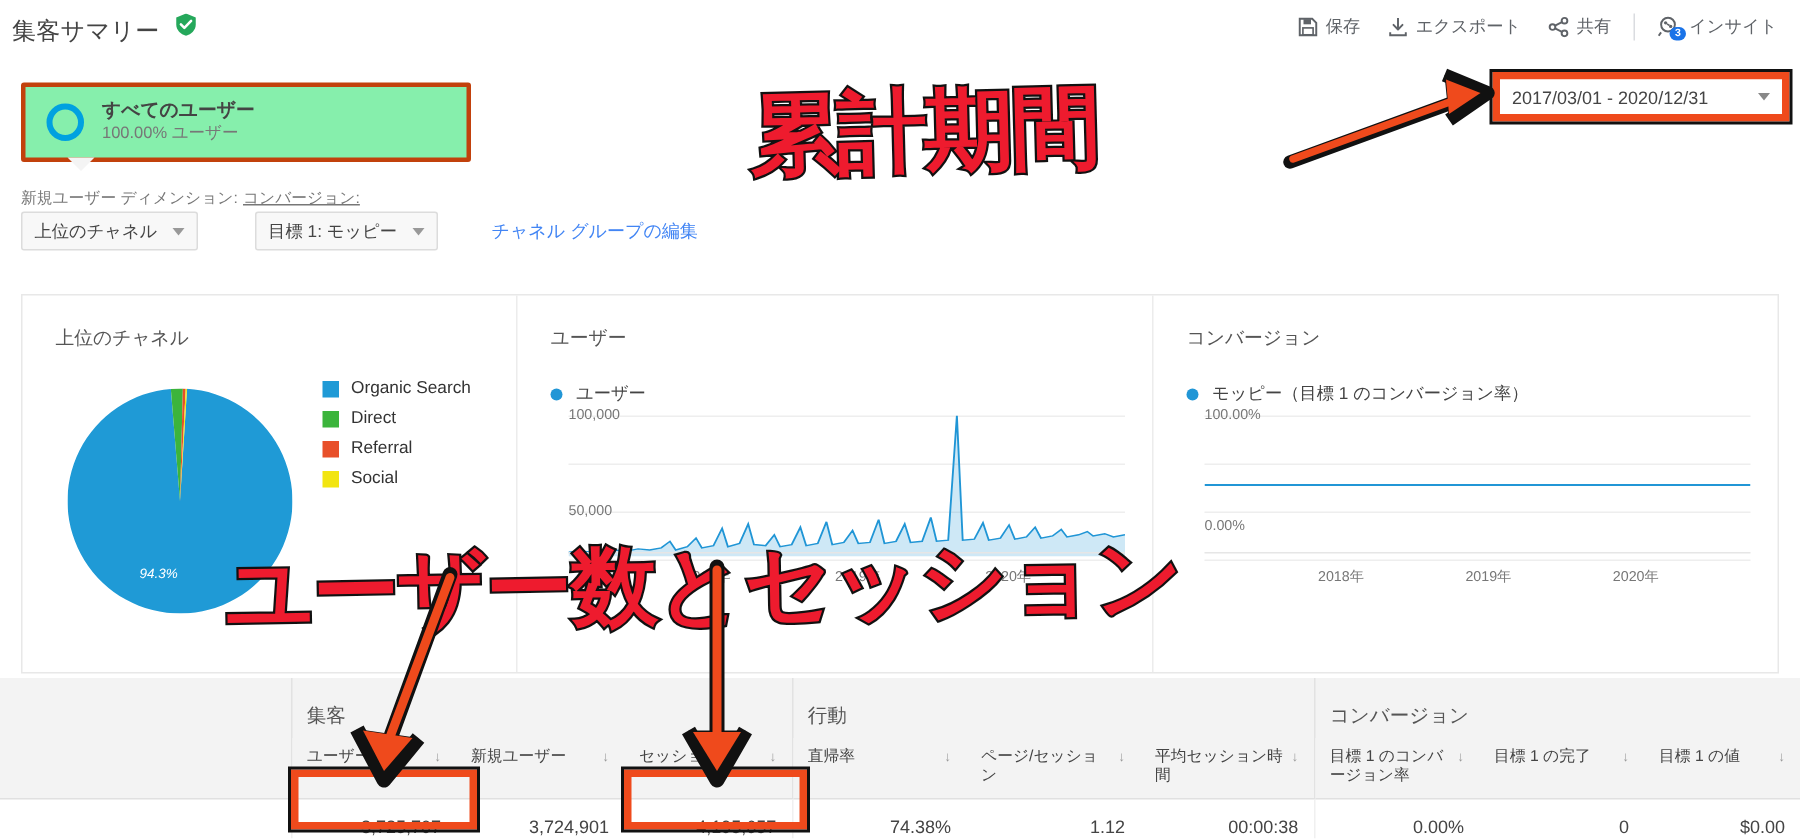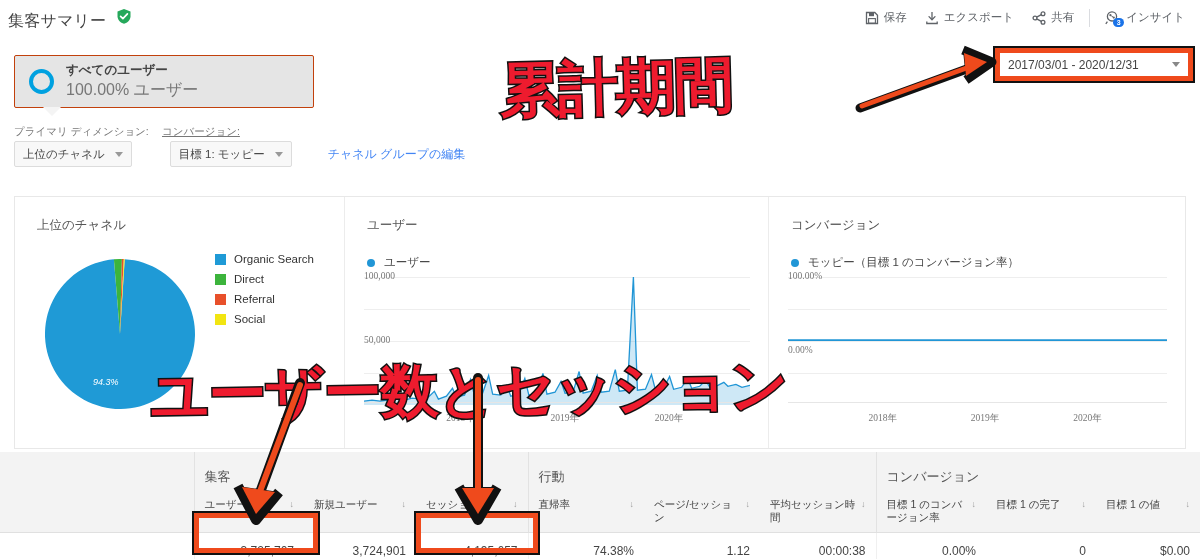--- a/index.html
+++ b/index.html
@@ -20,27 +20,27 @@
 
   .hdr-actions{position:absolute;right:6px;top:8px;display:flex;align-items:center;gap:0;}
   .hdr-btn{display:flex;align-items:center;gap:5px;padding:2px 9px;font-size:11.5px;color:#5f6368;cursor:pointer;white-space:nowrap;}
   .hdr-btn svg{display:block;}
   .hdr-sep{width:1px;height:18px;background:#dadce0;margin:0 6px;}
   .ins-wrap{position:relative;}
   .ins-badge{position:absolute;right:-3px;bottom:-2px;background:#1a73e8;color:#fff;font-size:7px;line-height:9px;min-width:9px;height:9px;border-radius:5px;text-align:center;padding:0 1px;font-weight:bold;}
 
   
   .seg-row{position:absolute;left:14px;top:55px;width:1172px;height:55px;display:flex;gap:10px;}
-  .seg-box{width:300px;height:53px;border:1px solid #c2410c;border-radius:2px;background:#e5e5e5;display:flex;align-items:center;padding-left:14px;box-sizing:border-box;position:relative;}
+  .seg-box{width:300px;height:53px;border:3px solid #c2410c;border-radius:2px;background:#86efac;display:flex;align-items:center;padding-left:14px;box-sizing:border-box;position:relative;}
   .seg-box.dashed{border:1px dashed #c9c9c9;background:#fdfdfd;width:290px;}
   .seg-ring{width:25px;height:25px;border-radius:50%;border:4px solid #00a1e0;box-sizing:border-box;flex:0 0 auto;}
   .seg-ring.gray{border-color:#e2e2e2;}
   .seg-txt{margin-left:12px;line-height:1.25;}
   .seg-name{font-size:12.5px;color:#444;font-weight:bold;}
-  .seg-sub{font-size:16px;color:#777;margin-top:2px;}
+  .seg-sub{font-size:11px;color:#777;margin-top:2px;}
   .seg-add{margin-left:12px;font-size:12.5px;color:#777;}
   .seg-tri{position:absolute;left:28px;bottom:-9px;width:0;height:0;border-left:9px solid transparent;border-right:9px solid transparent;border-top:9px solid #f4f4f4;}
 
   
   .dim-row{position:absolute;left:14px;top:125px;width:900px;height:46px;}
   .dim-label{font-size:10.5px;color:#777;}
   .dim-label.l1{position:absolute;left:0;top:0;}
   .dim-label.l2{position:absolute;left:148px;top:0;text-decoration:underline;}
   .dim-controls{position:absolute;left:0;top:16px;display:flex;align-items:center;}
   .select{height:26px;min-width:104px;border:1px solid #dcdcdc;border-radius:2px;background:#f8f8f8;display:flex;align-items:center;justify-content:space-between;padding:0 8px;box-sizing:border-box;font-size:11.5px;color:#444;cursor:pointer;}
@@ -61,21 +61,21 @@
   .pie-pct{position:absolute;left:78px;top:180px;font-size:9px;color:#fff;font-style:italic;}
   .legend{position:absolute;left:200px;top:56px;}
   .leg-item{display:flex;align-items:center;margin-bottom:8px;}
   .leg-sw{width:11px;height:11px;flex:0 0 auto;}
   .leg-lb{margin-left:8px;font-size:11.5px;color:#333;}
 
   
   .leg-dot-row{position:absolute;left:22px;top:58px;display:flex;align-items:center;}
   .leg-dot{width:8px;height:8px;border-radius:50%;background:#2196d6;}
   .leg-dot-lb{margin-left:9px;font-size:11.5px;color:#444;}
-  .plot{position:absolute;left:19px;top:80px;right:18px;height:128px;font-family:Liberation Serif, serif;}
+  .plot{position:absolute;left:34px;top:80px;right:18px;height:94px;}
   .gridline{position:absolute;left:0;right:0;height:1px;background:#eee;}
   .ytick{position:absolute;font-size:9.5px;color:#777;left:0;}
   .xaxis{position:absolute;left:0;right:0;bottom:-2px;height:1px;background:#e6e6e6;}
   .xtick{position:absolute;font-size:9.5px;color:#777;bottom:-20px;transform:translateX(-50%);}
   .spark{position:absolute;left:0;top:0;width:100%;height:100%;}
 
   
   .tbl{position:absolute;left:0;top:452px;width:1200px;height:107px;overflow:hidden;}
   table{border-collapse:collapse;width:1200px;table-layout:fixed;font-size:11px;}
   .grp-row td{background:#f3f3f3;height:34px;vertical-align:bottom;padding:0 0 6px 10px;font-size:13px;color:#555;border:none;}
@@ -174,21 +174,21 @@
       <div class="seg-ring"></div>
       <div class="seg-txt">
         <div class="seg-name">すべてのユーザー</div>
         <div class="seg-sub">100.00% ユーザー</div>
       </div>
       <div class="seg-tri"></div>
     </div>
   </div>
 
   <div class="dim-row">
-    <div class="dim-label l1">プライマリ ディメンション:</div>
+    <div class="dim-label l1">新規ユーザー ディメンション:</div>
     <div class="dim-label l2">コンバージョン:</div>
     <div class="dim-controls">
       <div class="select">
         <span>上位のチャネル</span>
         <span class="caret"></span>
       </div>
       <div class="select s2">
         <span>目標 1: モッピー</span>
         <span class="caret"></span>
       </div>

